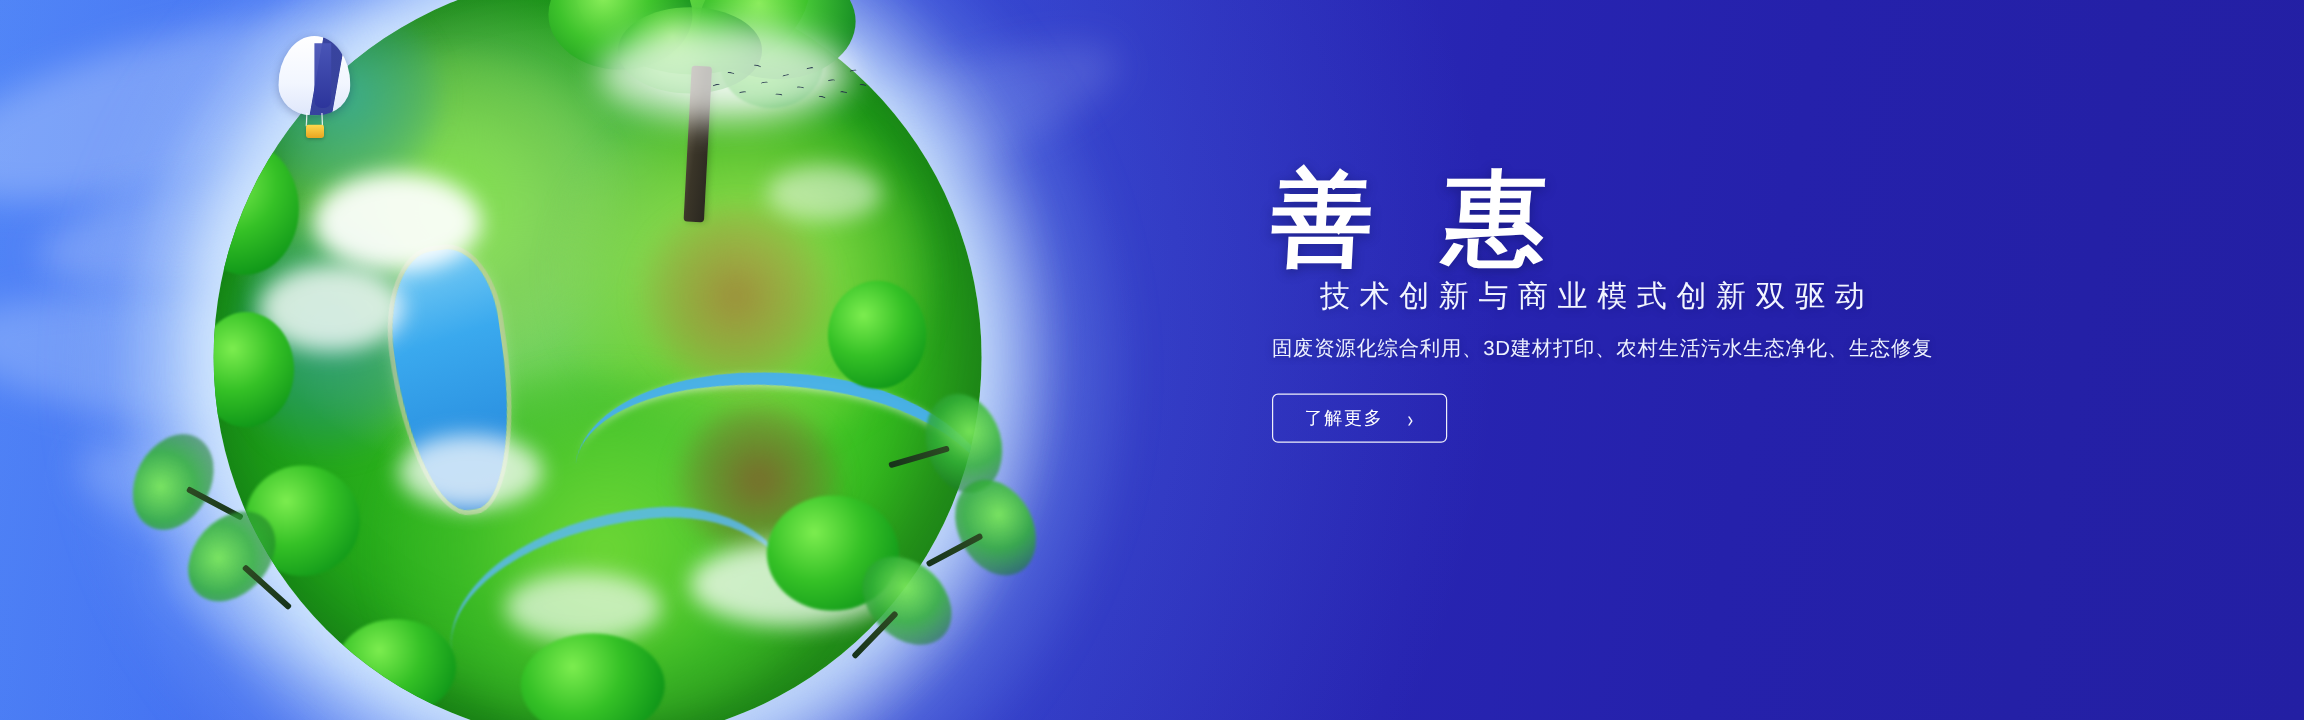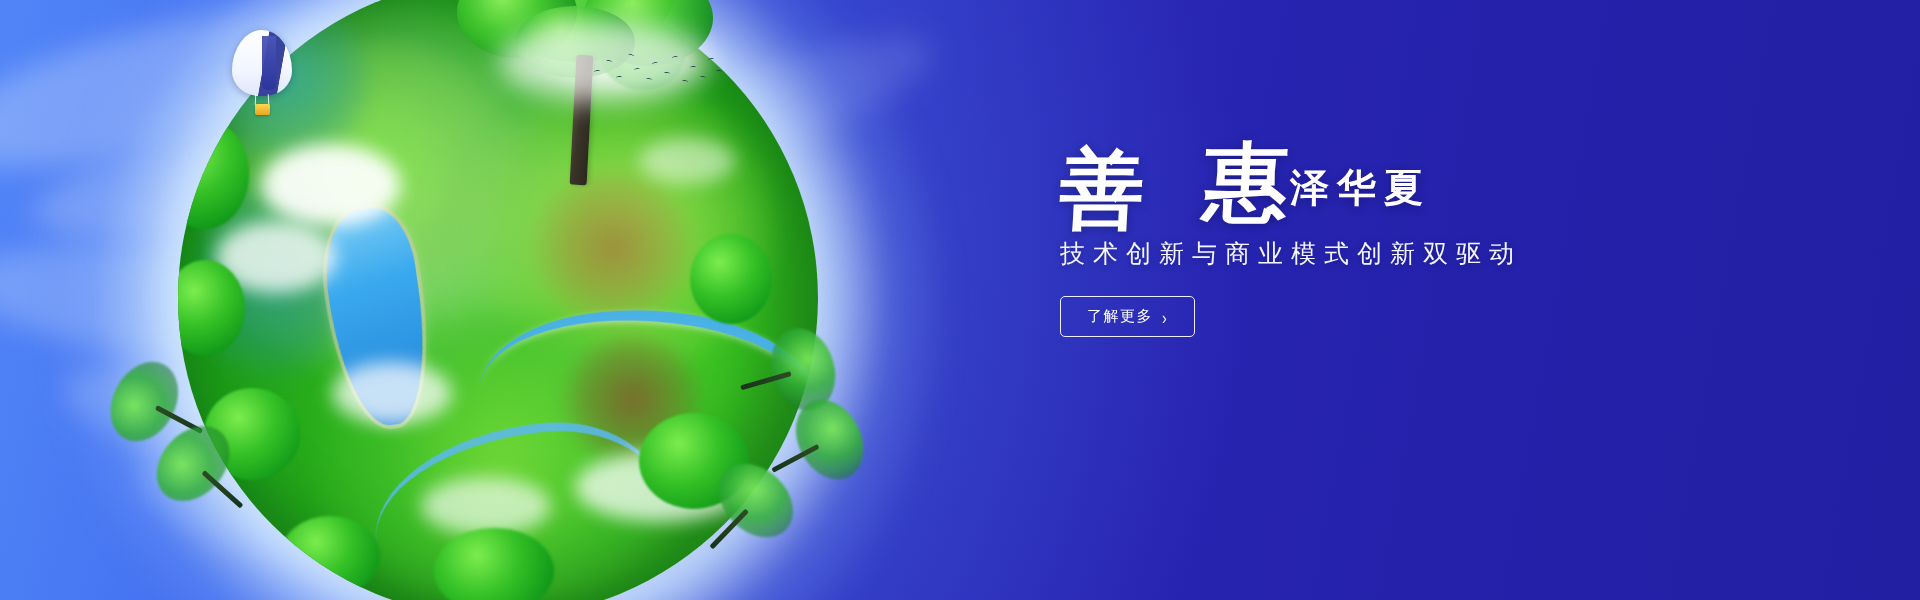--- a/index.html
+++ b/index.html
@@ -164,26 +164,26 @@
   #headline{display:flex;align-items:flex-end;white-space:nowrap;
             text-shadow:0 2px 10px rgba(12,16,80,.45);}
   .phrase{display:flex;align-items:baseline;}
   .big{font-family:"DejaVu Serif","Liberation Serif",serif;font-size:84px;line-height:.86;
        font-weight:700;letter-spacing:0;margin-right:2px;transform:translateY(6px) skewX(-3deg);}
   .small{font-family:"DejaVu Serif","Liberation Serif",serif;font-size:39px;font-weight:700;
          letter-spacing:8px;position:relative;top:-4px;}
   .gap{width:58px;}
 
   #subtitle{margin-top:18px;font-size:25px;font-weight:400;letter-spacing:8px;
-            color:#f2f5ff;text-shadow:0 1px 7px rgba(12,16,80,.4);}
+            color:#f2f5ff;text-shadow:0 1px 7px rgba(12,16,80,.4);margin-left:40px;}
   #desc{margin-top:16px;font-size:17px;letter-spacing:.6px;color:#eef2ff;
         text-shadow:0 1px 6px rgba(12,16,80,.4);}
 
   #cta{margin-top:26px;display:inline-flex;align-items:center;justify-content:center;
-       gap:9px;height:41px;padding:0 26px;min-width:118px;
+       gap:20px;height:41px;padding:0 26px;min-width:118px;
        border:1px solid rgba(255,255,255,.92);border-radius:5px;background:transparent;
        color:#fff;font-size:15px;letter-spacing:1.5px;cursor:pointer;}
   #cta .chev{font-size:14px;opacity:.95;transform:scaleY(1.35);}
 </style>
 </head>
 <body>
 
 <div id="stage">
 
   <div class="wisp w1"></div>
@@ -282,25 +282,25 @@
 
   <div id="copy">
 
     <div id="headline">
       <span class="phrase">
         <span class="big">善</span>
       </span>
       <span class="gap"></span>
       <span class="phrase">
         <span class="big">惠</span>
-        <span class="small">泽华夏</span>
       </span>
     </div>
 
     <div id="subtitle">技术创新与商业模式创新双驱动</div>
+    <div id="desc">固废资源化综合利用、3D建材打印、农村生活污水生态净化、生态修复</div>
 
     <button id="cta">
       <span>了解更多</span>
       <span class="chev">›</span>
     </button>
 
   </div>
 </div>
 
 </body></html>

